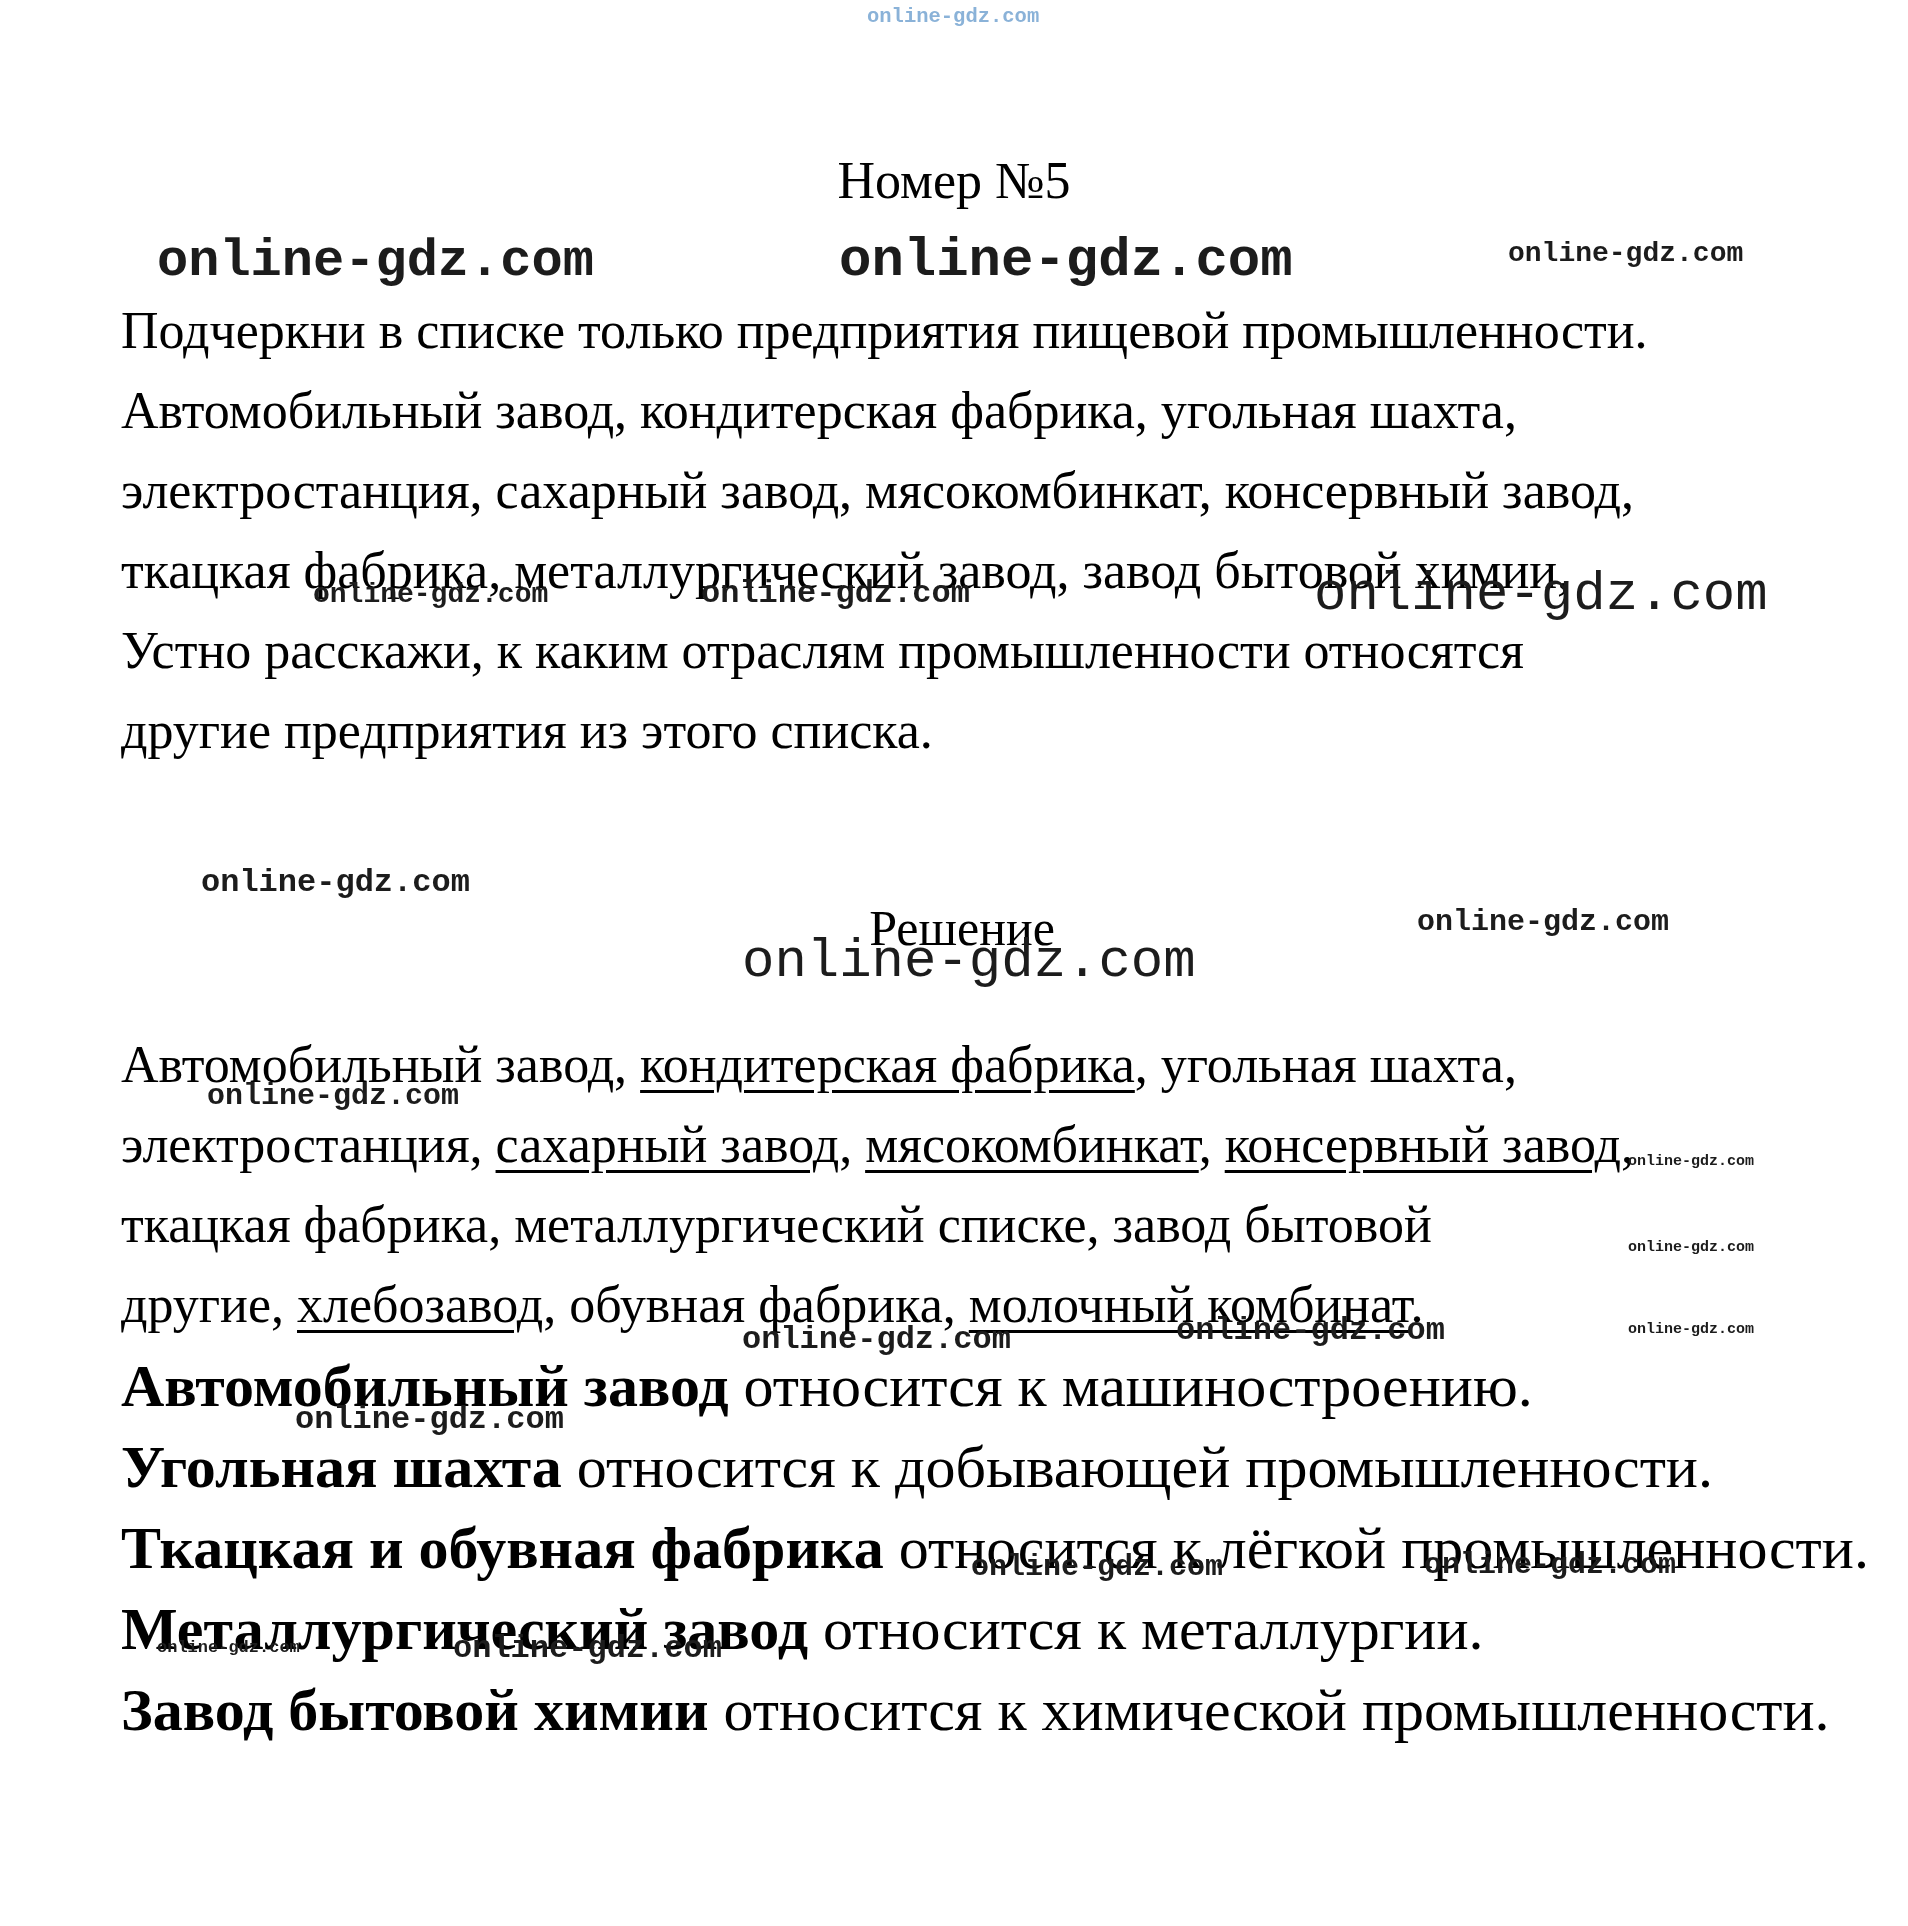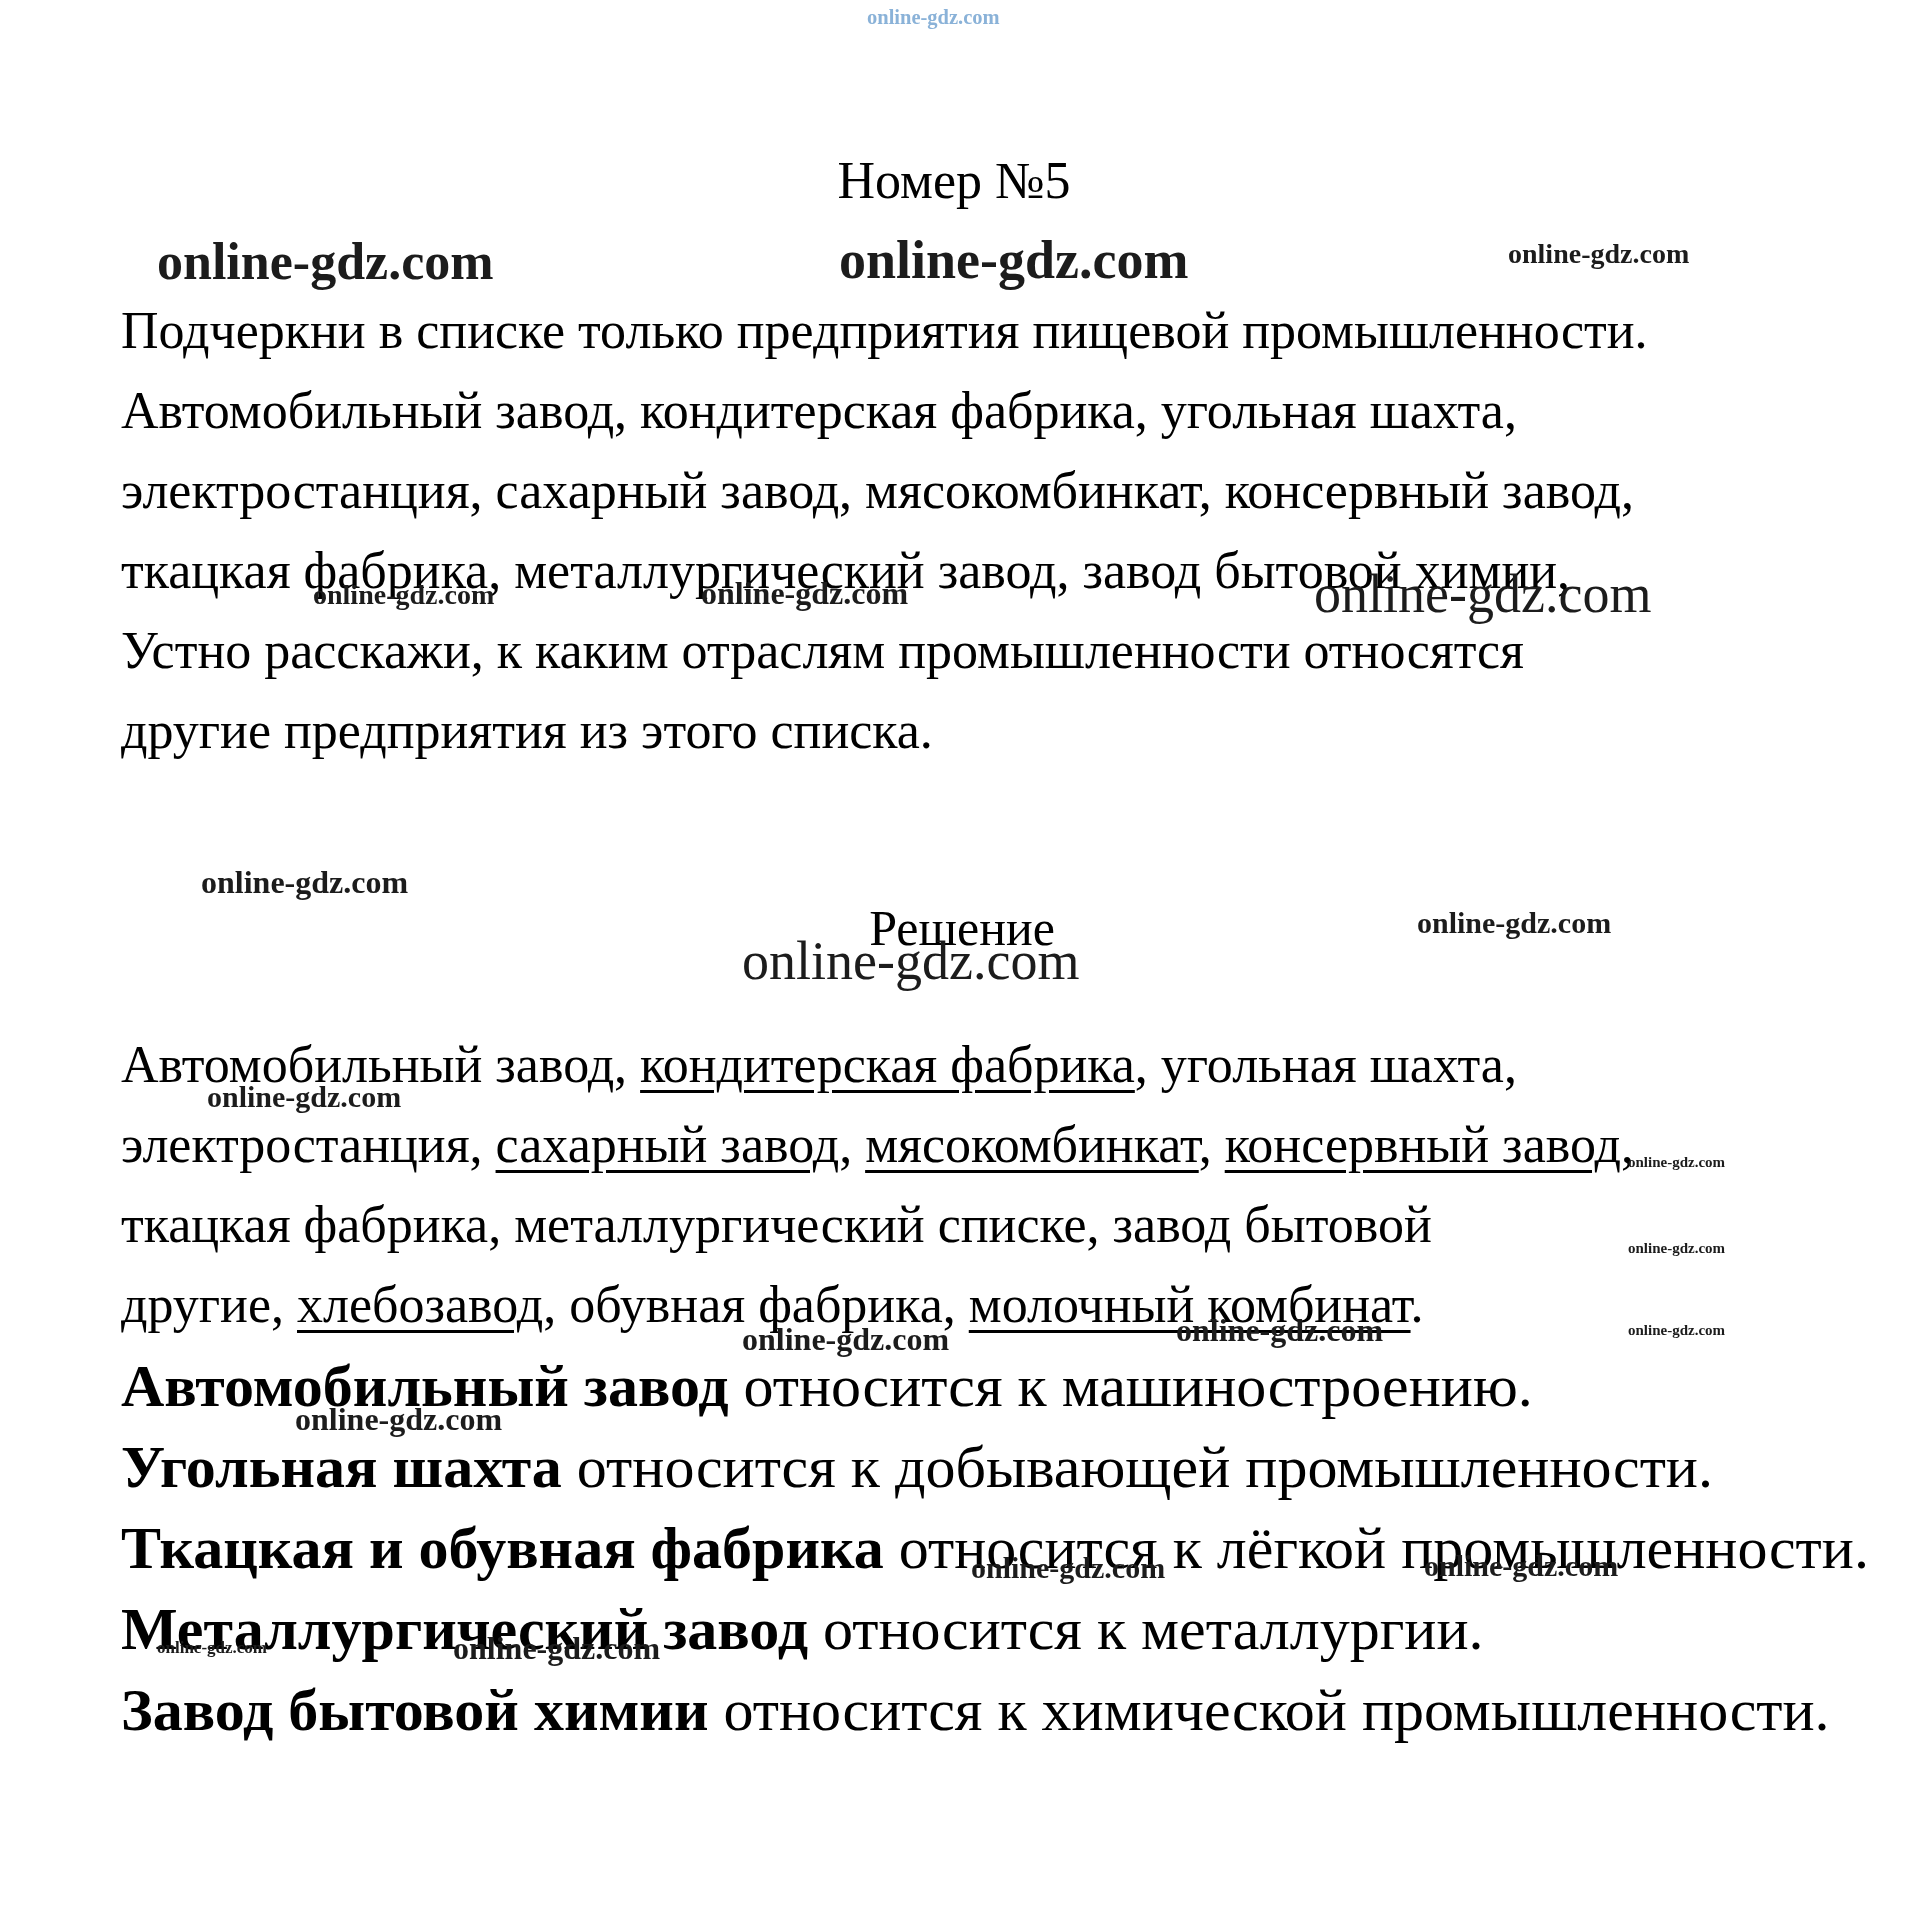--- a/index.html
+++ b/index.html
@@ -60,21 +60,21 @@
     position: absolute;
     left: 121px; top: 1346px;
     width: 1753px;
     font-size: 60px;
   }
   .conclusions .line { height: 81px; line-height: 81px; white-space: nowrap; }
   .b { font-weight: 700; }
 
   .wm {
     position: absolute;
-    font-family: Liberation Serif, serif;
+    font-family: Liberation Mono, monospace;
     white-space: nowrap;
     line-height: 1.1;
   }
 </style>
 </head>
 <body>
 
 <div class="page">
 
   <h1 class="title">Номер №5</h1>

